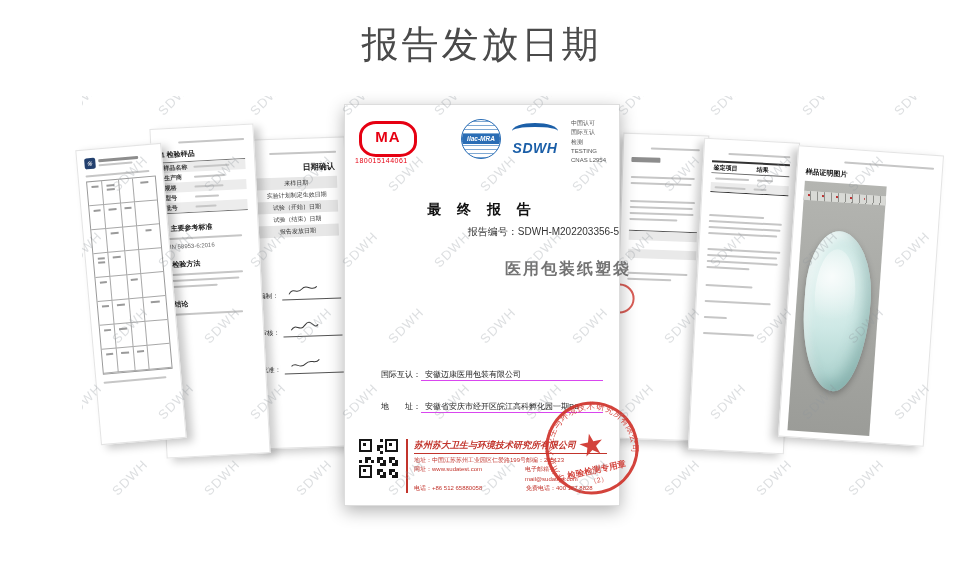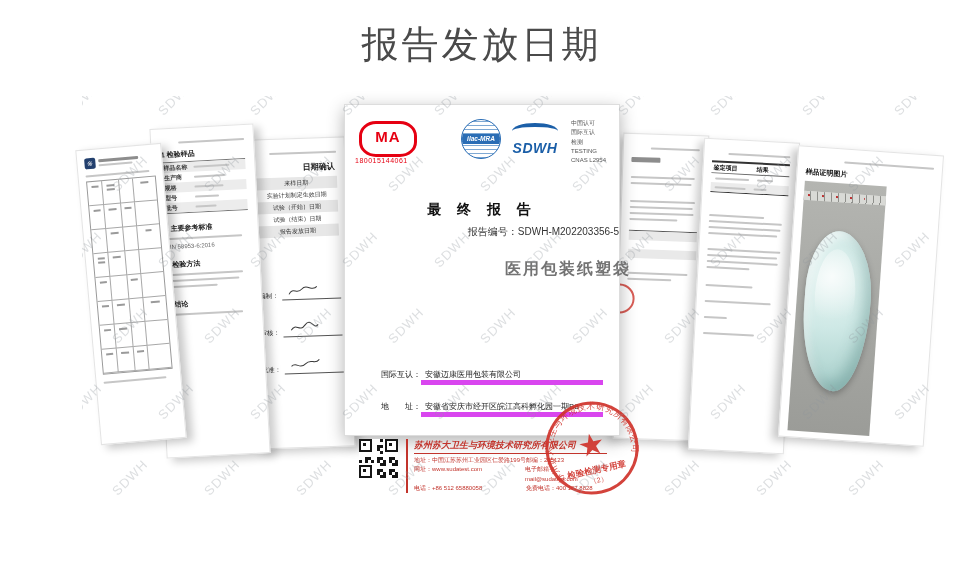--- a/index.html
+++ b/index.html
@@ -53,21 +53,21 @@
       z-index:12;box-shadow:5px 4px 8px rgba(0,0,0,.2);padding:9px 8px;}
   .date-head{font-size:8px;font-weight:bold;color:#111;text-align:right;margin:8px 2px 4px 0;}
   .date-row{height:12px;display:flex;align-items:center;justify-content:center;
     font-size:6px;color:#333;}
   .date-row:nth-child(odd){background:#e7e7e7;}
   .sig-row{display:flex;align-items:flex-end;margin-top:22px;font-size:6.5px;color:#333;}
   .sig-row .line{flex:1;border-bottom:1px solid #555;margin-left:3px;position:relative;height:14px;}
   .sig-row svg{position:absolute;left:6px;bottom:1px;}
 
   
-  #cert{left:344px;top:104px;width:276px;height:332px;z-index:20;
+  #cert{left:344px;top:104px;width:276px;height:402px;z-index:20;
     box-shadow:0 5px 16px rgba(0,0,0,.3);border:1px solid #ddd;}
   .logos{position:absolute;left:0;top:12px;width:100%;height:56px;}
   .cma-box{position:absolute;left:14px;top:4px;width:52px;height:30px;
     border:3px solid #e60012;border-radius:17px/15px;text-align:center;}
   .cma-box span{font-size:15px;font-weight:900;color:#e60012;line-height:26px;letter-spacing:1px;}
   .cma-num{position:absolute;left:10px;top:40px;font-size:7px;color:#e60012;letter-spacing:.5px;}
   .ilac{position:absolute;left:116px;top:2px;width:38px;height:38px;border-radius:50%;
     border:1px solid #2a6db5;overflow:hidden;
     background:repeating-linear-gradient(0deg,#7fa9d4 0 1px,#fff 1px 4px);}
   .ilac b{position:absolute;left:0;top:14px;width:100%;height:10px;background:#2a6db5;
@@ -82,21 +82,21 @@
     font-size:14px;font-weight:bold;color:#111;letter-spacing:6px;}
   .rpt-no{position:absolute;left:0;top:120px;width:100%;text-align:right;
     font-size:10px;color:#333;}
   .subj1{position:absolute;left:0;top:154px;width:100%;text-align:right;
     font-size:16px;font-weight:bold;color:#737373;letter-spacing:2px;margin-left:12px;}
   .subj2{position:absolute;left:0;top:180px;width:100%;text-align:center;
     font-size:16px;font-weight:bold;color:#111;letter-spacing:1px;}
   .method{position:absolute;left:0;top:209px;width:100%;text-align:center;font-size:8px;color:#333;}
   .stdref{position:absolute;left:0;top:223px;width:100%;text-align:center;font-size:8px;color:#333;}
   .cert-field{position:absolute;left:36px;width:222px;display:flex;font-size:8px;color:#222;}
-  .cert-field .value{flex:1;border-bottom:5px solid #d946ef;padding-left:4px;}
+  .cert-field .value{flex:1;border-bottom:1px solid #d946ef;padding-left:4px;}
   .footer{position:absolute;left:14px;top:334px;width:248px;display:flex;}
   .qr{position:relative;width:39px;height:39px;background:#fff;flex:0 0 auto;}
   .qr i{position:absolute;width:3px;height:3px;background:#161616;}
   .finder{position:absolute;width:9px;height:9px;border:2px solid #161616;background:#fff;}
   .finder::after{content:"";position:absolute;left:2px;top:2px;width:3px;height:3px;background:#161616;}
   .foot-text{margin-left:8px;border-left:2px solid #c2342c;padding-left:6px;flex:1;}
   .foot-co{font-size:9px;font-weight:bold;font-style:italic;color:#c2342c;
     border-bottom:1px solid #c2342c;padding-bottom:1px;margin-bottom:2px;white-space:nowrap;}
   .foot-line{display:flex;font-size:6px;color:#c2342c;line-height:1.55;}
   .foot-line .l{width:112px;}

